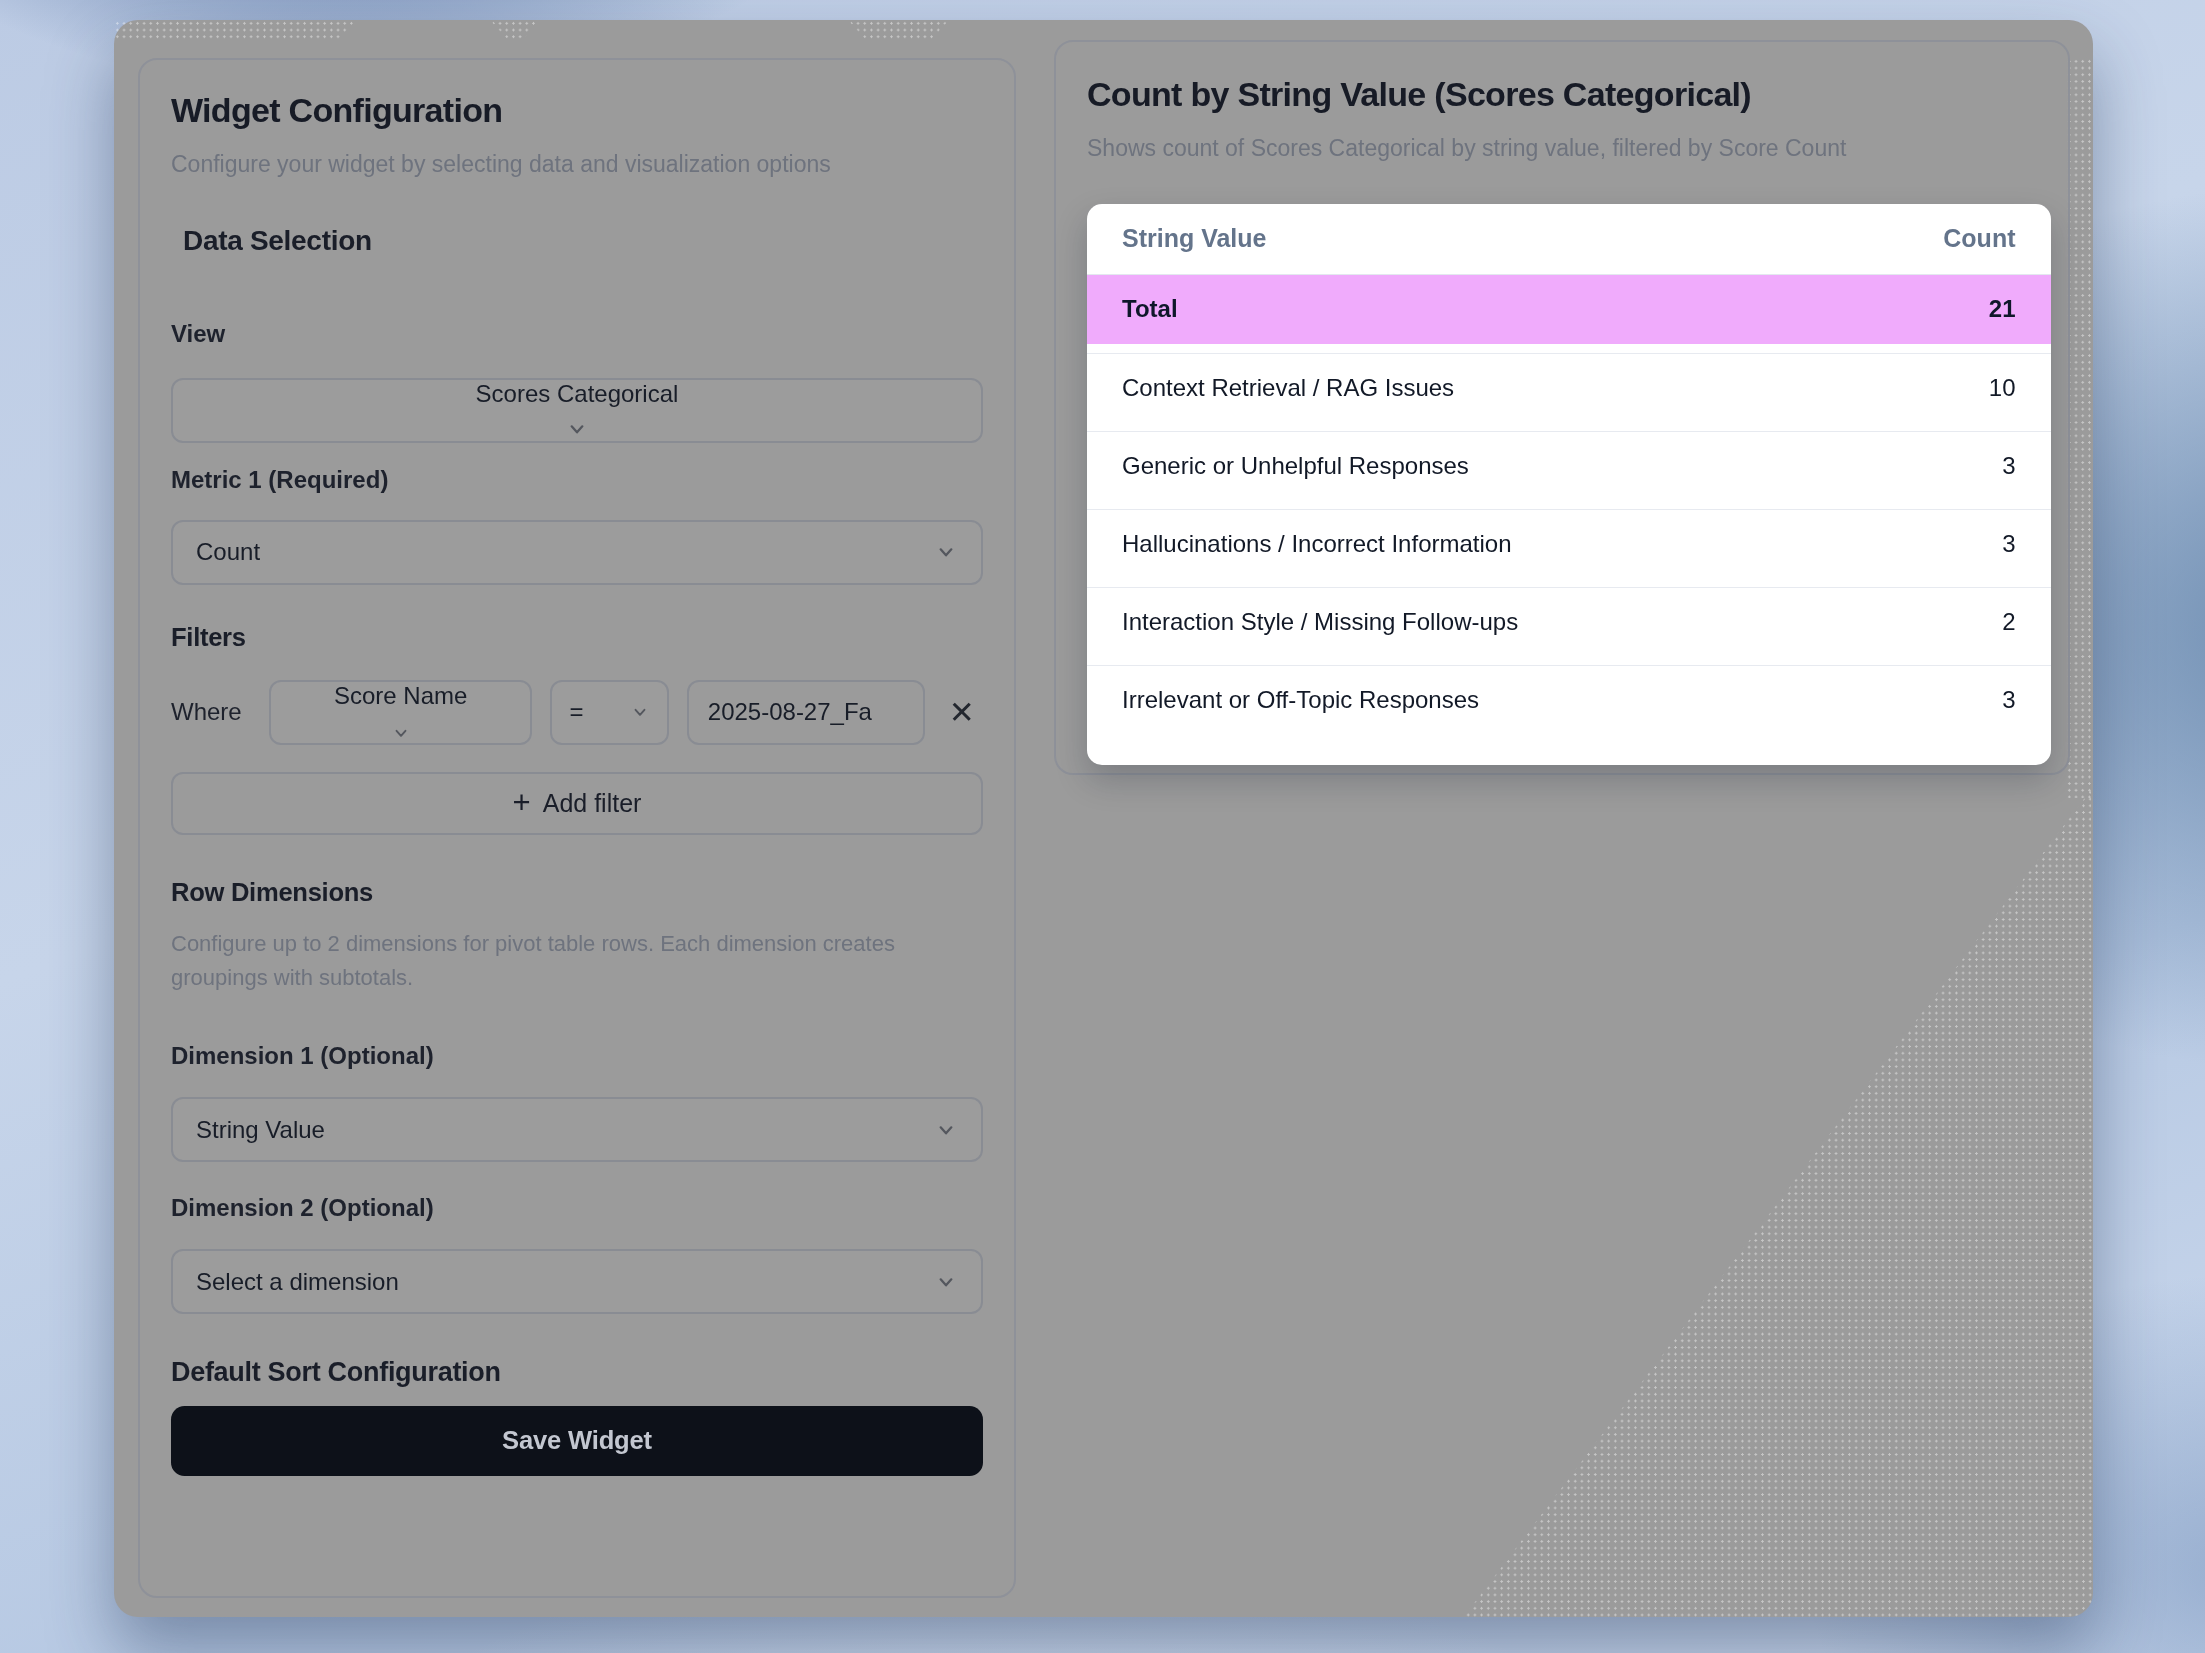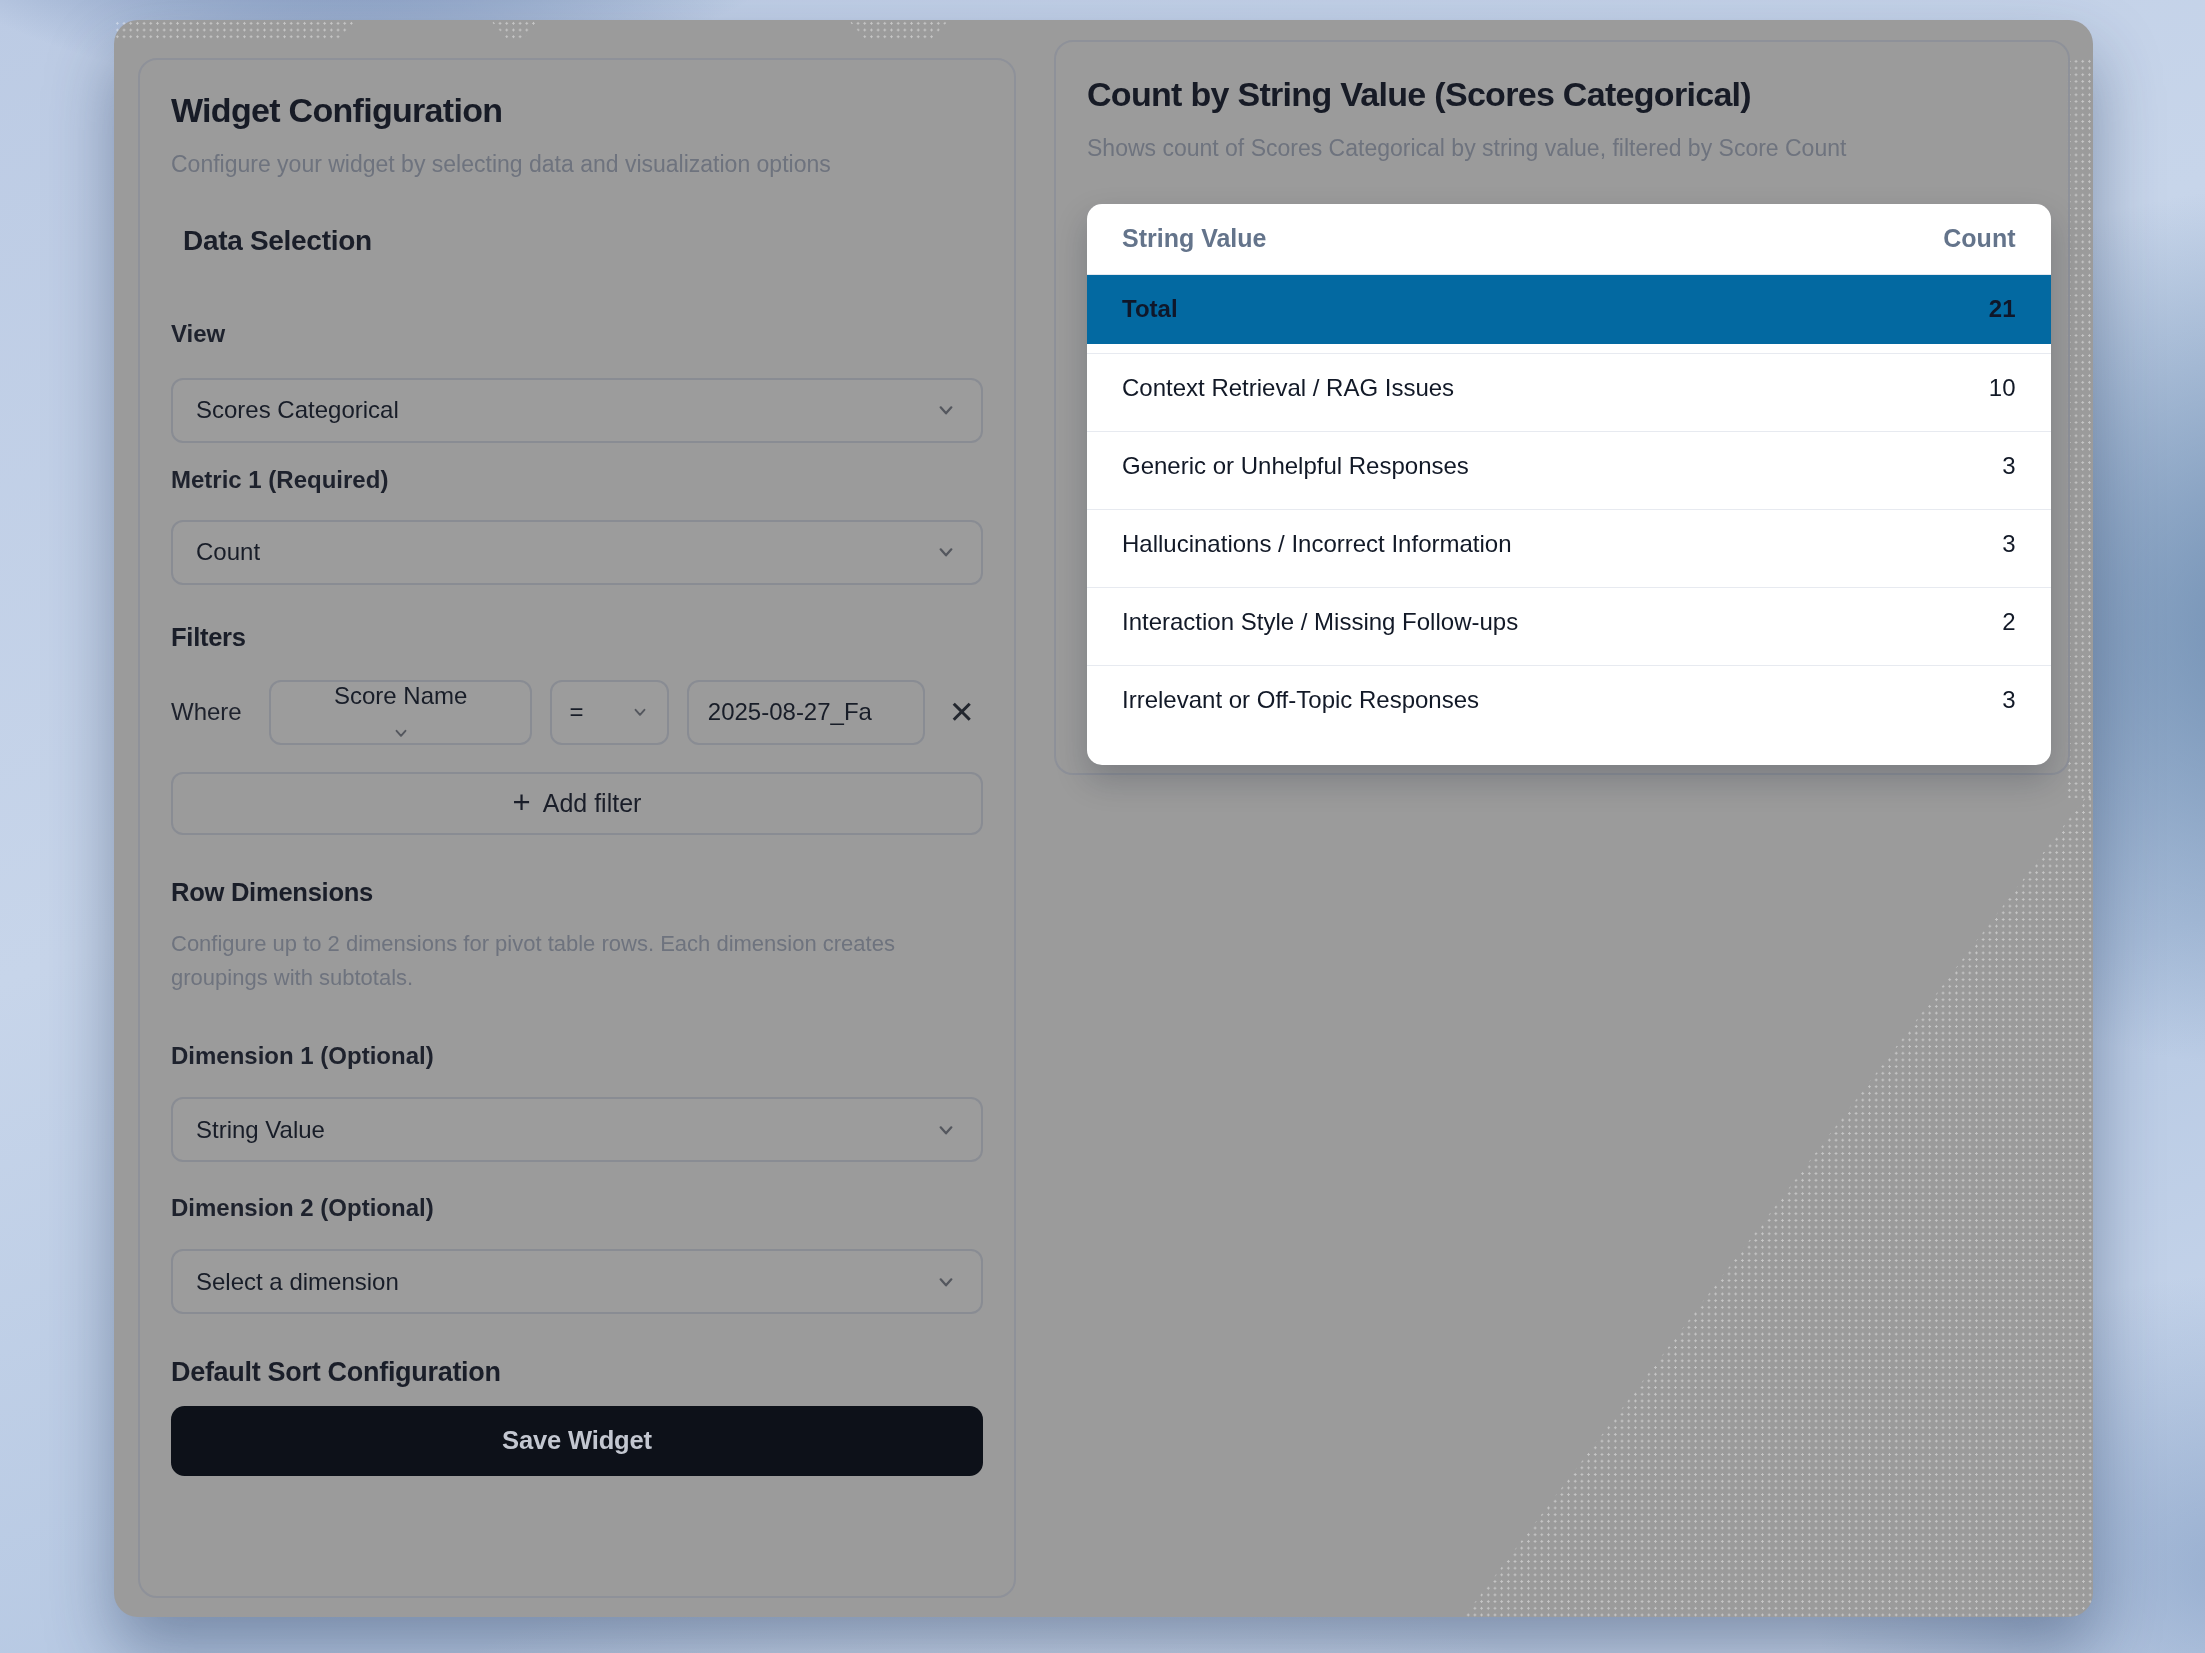--- a/index.html
+++ b/index.html
@@ -77,21 +77,21 @@
     font-family:inherit;letter-spacing:-0.2px;
   }
   
   .table-card{
     margin-top:39px;width:100%;height:561px;background:#ffffff;border-radius:15px;
     box-shadow:0 15px 32px rgba(15,23,42,0.22);overflow:hidden;
   }
   .trow{display:flex;align-items:center;justify-content:space-between;padding:0 35px;}
   .thead{height:70px;}
   .thead .tcell{font-size:25px;font-weight:600;color:#64748b;}
-  .trow-total{height:70px;background:#0369a1;border-top:1.3px solid #e3e8ef;gap:20px;}
+  .trow-total{height:70px;background:#f0abfc;border-top:1.3px solid #e3e8ef;gap:20px;}
   .trow-total .tcell{font-size:24px;font-weight:700;color:#0f172a;}
   .trow-data{height:69px;border-top:1.3px solid #e7eaf0;margin-top:9px;}
   .trow-data .tcell{font-size:24px;font-weight:400;color:#121927;}
   .tcell.num{text-align:right;}
 </style>
 </head>
 <body>
 
 <div class="screen">
   <div class="dialog">
@@ -101,21 +101,21 @@
     <div class="dots dots-diag"></div>
     <div class="dots dots-right"></div>
 
     <div class="card card-left">
       <h1 class="panel-title">Widget Configuration</h1>
       <p class="panel-sub">Configure your widget by selecting data and visualization options</p>
 
       <h2 class="sec-h2">Data Selection</h2>
 
       <div class="field-label" style="margin-top:63px;">View</div>
-      <div class="selectbox" style="margin-top:30px;">
+      <div class="selectbox" style="margin-top:30px;flex-direction:column;">
         <span>Scores Categorical</span>
         <svg class="chev" viewBox="0 0 36 36">
             <polyline points="10,14 18,23 26,14"></polyline>
           </svg>
       </div>
 
       <div class="field-label" style="margin-top:23px;">Metric 1 (Required)</div>
       <div class="selectbox" style="margin-top:25.6px;">
         <span>Count</span>
         <svg class="chev" viewBox="0 0 36 36">

